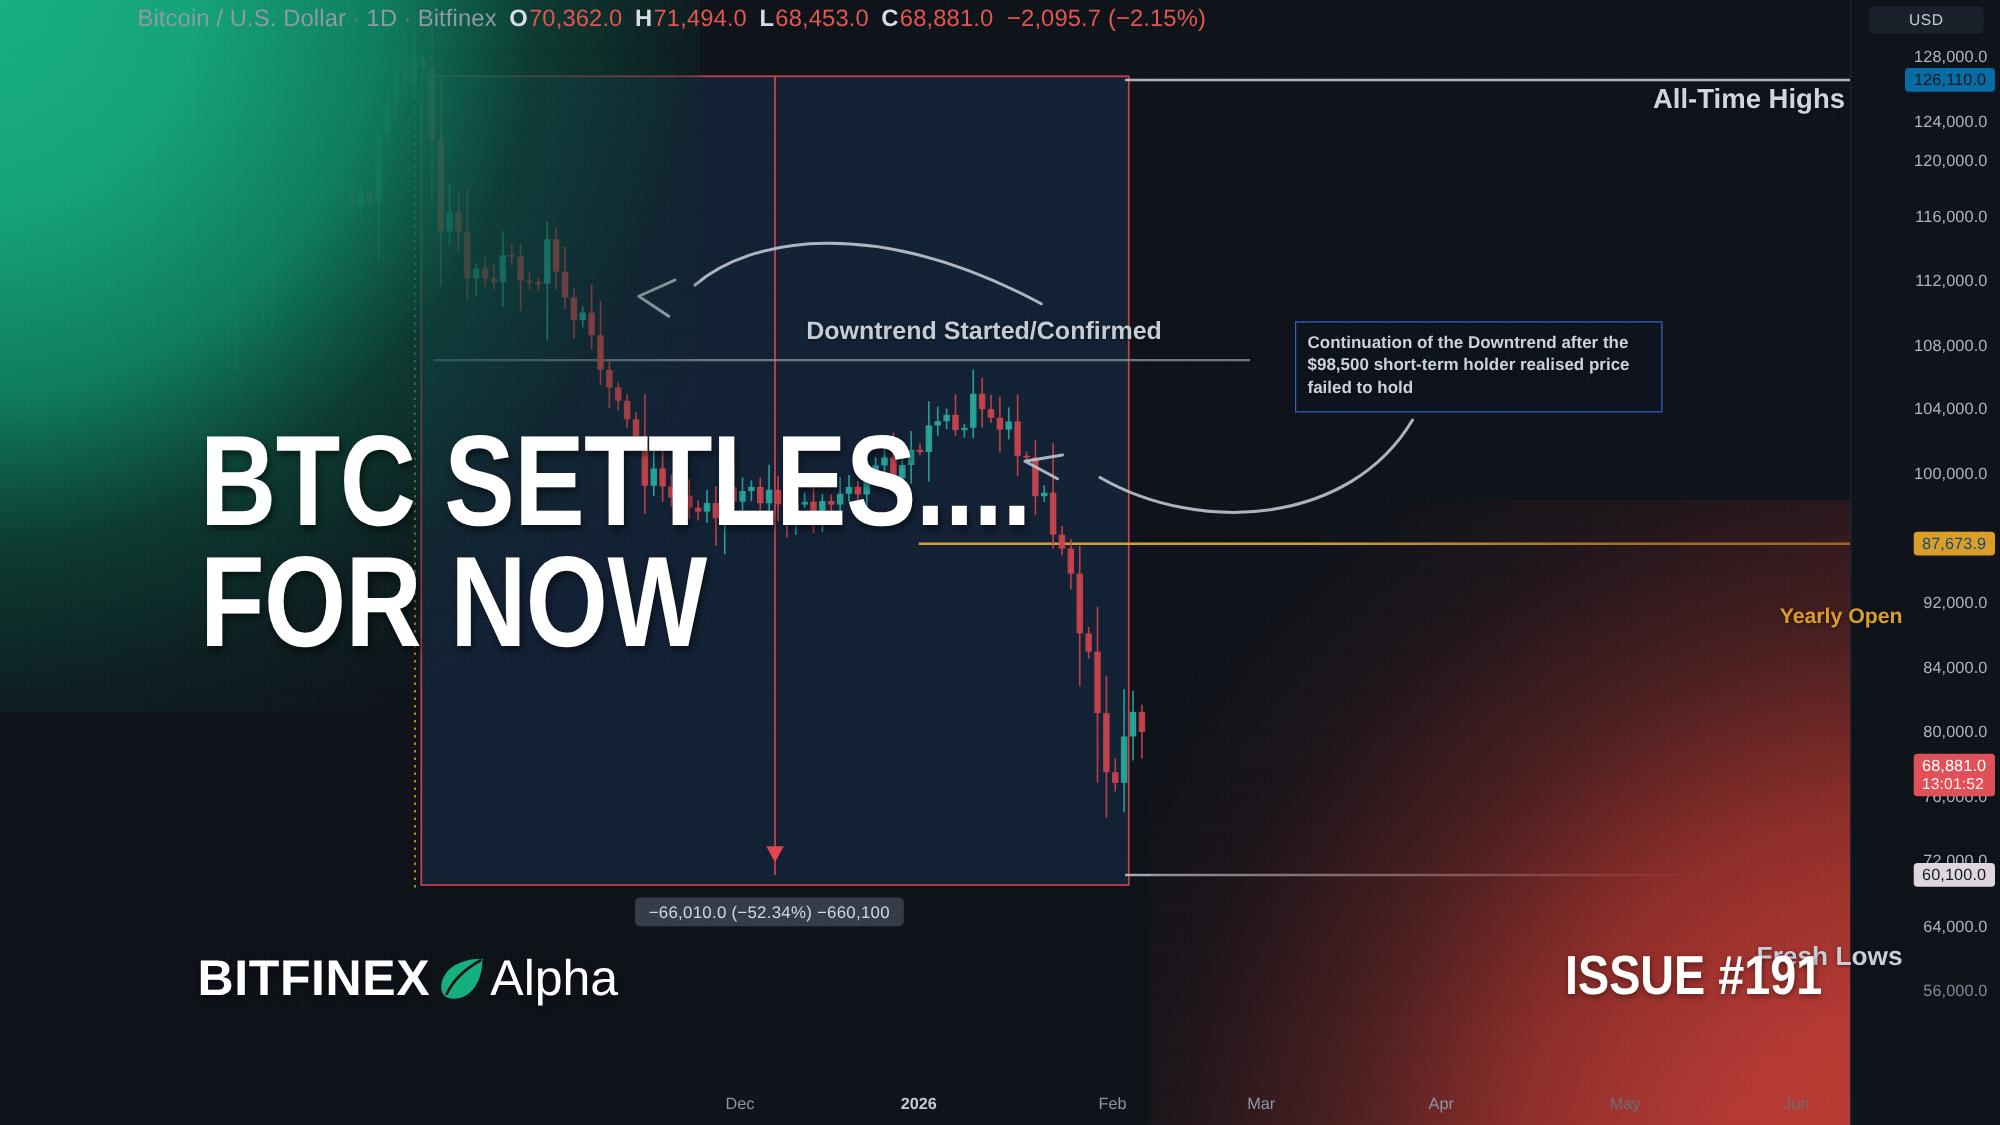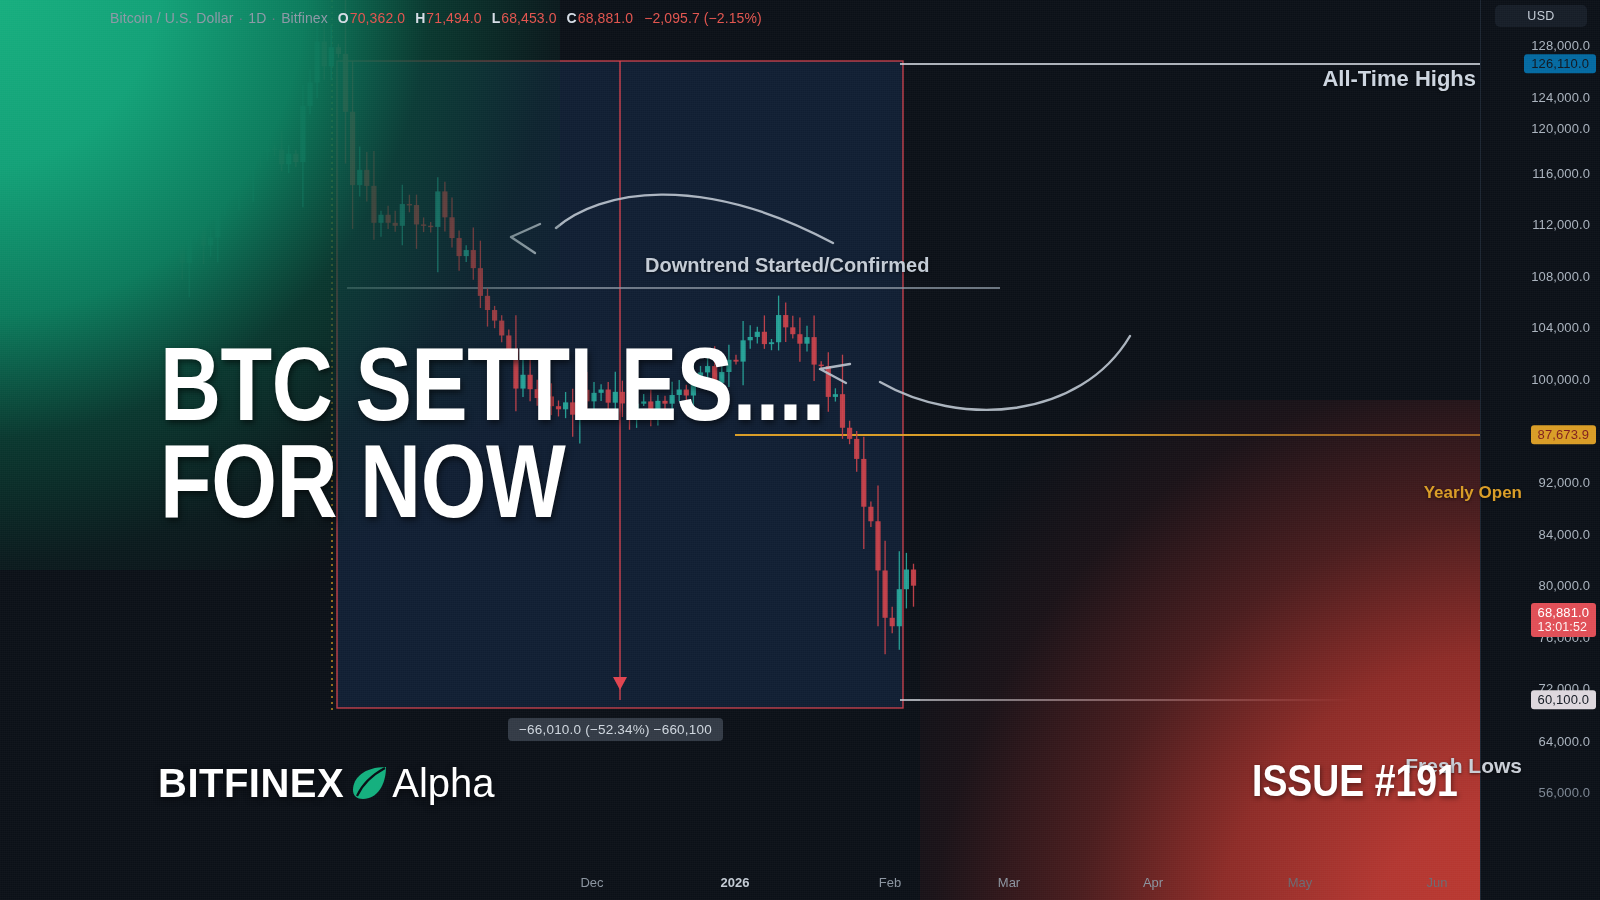--- a/index.html
+++ b/index.html
@@ -23,22 +23,22 @@
     pointer-events:none;
   }
 
   
   .chart-plate { position:absolute; left:0; top:0; width:1480px; height:900px; background:#0b1017; }
   .chart-svg { position:absolute; left:0; top:0; }
 
   
   .ticker {
     position:absolute; left:110px; top:6px; height:20px;
-    font-size:14px; letter-spacing:.1px; white-space:nowrap;
-    display:flex; align-items:flex-end; gap:0;
+    font-size:19px; letter-spacing:.1px; white-space:nowrap;
+    display:flex; align-items:center; gap:0;
   }
   .ticker .sym { color:#8d98a6; font-weight:400; }
   .ticker .sep { color:#6d7785; padding:0 5px; }
   .ticker .olabel { color:#d6dde6; font-weight:700; margin-left:10px; }
   .ticker .oval { color:#e2544e; font-weight:400; margin-left:1px; }
   .ticker .chg { color:#e2544e; margin-left:11px; }
 
   
   .price-axis {
     position:absolute; right:0; top:0; width:120px; height:900px;
@@ -54,21 +54,21 @@
     position:absolute; right:10px; color:#aab3be; font-size:13px;
     transform:translateY(-50%); white-space:nowrap; letter-spacing:.1px;
   }
   .tick.dim { color:#7d8794; }
   .pill {
     position:absolute; right:4px; transform:translateY(-50%);
     padding:2px 7px; border-radius:3px; font-size:13px; white-space:nowrap;
     letter-spacing:.1px; line-height:1.18;
   }
   .pill.white { background:#0369a1; color:#10161f; }
-  .pill.gold  { background:#d99c25; color:#7f1d1d; font-weight:500; }
+  .pill.gold  { background:#d99c25; color:#0c4a6e; font-weight:500; }
   .pill.red   { background:#e04e56; color:#fff; text-align:left; }
   .pill.red .cd { font-size:12.5px; opacity:.92; display:block; }
   .pill.lilac { background:#ddd7dd; color:#10161f; }
 
   
   .lab {
     position:absolute; font-weight:700; white-space:nowrap;
     text-shadow:0 1px 3px rgba(0,0,0,.55);
     margin-top:40px;
   }
@@ -467,20 +467,21 @@
         <div class="pill red" style="top: 620px;">68,881.0<span class="cd">13:01:52</span></div>
         <div class="pill lilac" style="top: 700px;">60,100.0</div>
       </div>
   </div>
 
   <div class="lab lab-ath">All-Time Highs</div>
   <div class="lab lab-low">Fresh Lows</div>
   <div class="lab lab-yopen">Yearly Open</div>
   <div class="lab-down">Downtrend Started/Confirmed</div>
 
+  <div class="callout">Continuation of the Downtrend after the $98,500 short-term holder realised price failed to hold</div>
 
   <div class="measure">−66,010.0 (−52.34%) −660,100</div>
 
   <div class="time-axis">
     <div id="tlabs">
         <div class="tlab" style="left: 592px;">Dec</div>
         <div class="tlab strong" style="left: 735px;">2026</div>
         <div class="tlab" style="left: 878px; margin-left: 12px;">Feb</div>
         <div class="tlab" style="left: 1009px;">Mar</div>
         <div class="tlab" style="left: 1153px;">Apr</div>

